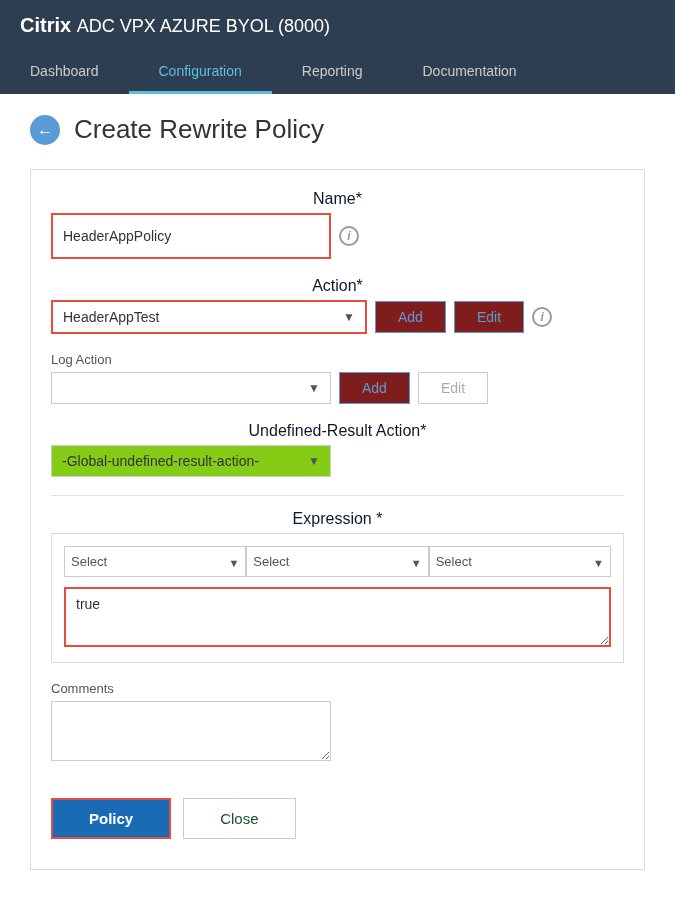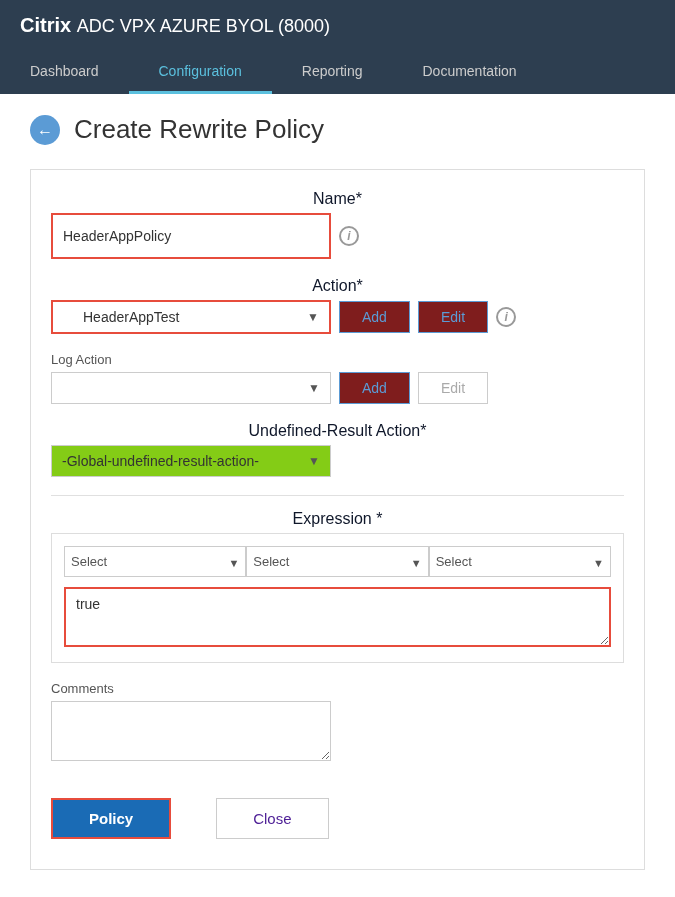--- a/index.html
+++ b/index.html
@@ -145,24 +145,23 @@
     .action-row {
       display: flex;
       align-items: center;
       gap: 8px;
     }
 
     .select-with-chevron {
       border: 2px solid #e74c3c;
       display: flex;
       align-items: center;
-      width: 280px;
-      background: white;
-      cursor: pointer;
-      padding-left: 20px;
+      width: 316px;
+      background: white;
+      cursor: pointer;
     }
     .select-with-chevron select {
       border: none;
       outline: none;
       width: 100%;
       padding: 7px 10px;
       font-size: 14px;
       color: #333;
       background: transparent;
       appearance: none;
@@ -306,26 +305,25 @@
       background: #1a6bb5;
       color: white;
       border: 2px solid #e74c3c;
       padding: 10px 36px;
       font-size: 15px;
       cursor: pointer;
       font-weight: bold;
     }
     .btn-close {
       background: white;
-      color: #4c1d95;
+      color: #14532d;
       border: 1px solid #ccc;
       padding: 10px 36px;
       font-size: 15px;
       cursor: pointer;
-      margin-left: 33px;
     }
 
     .divider {
       border: none;
       border-top: 1px solid #e0e0e0;
       margin: 14px 0;
     }
   </style>
 </head>
 <body>

